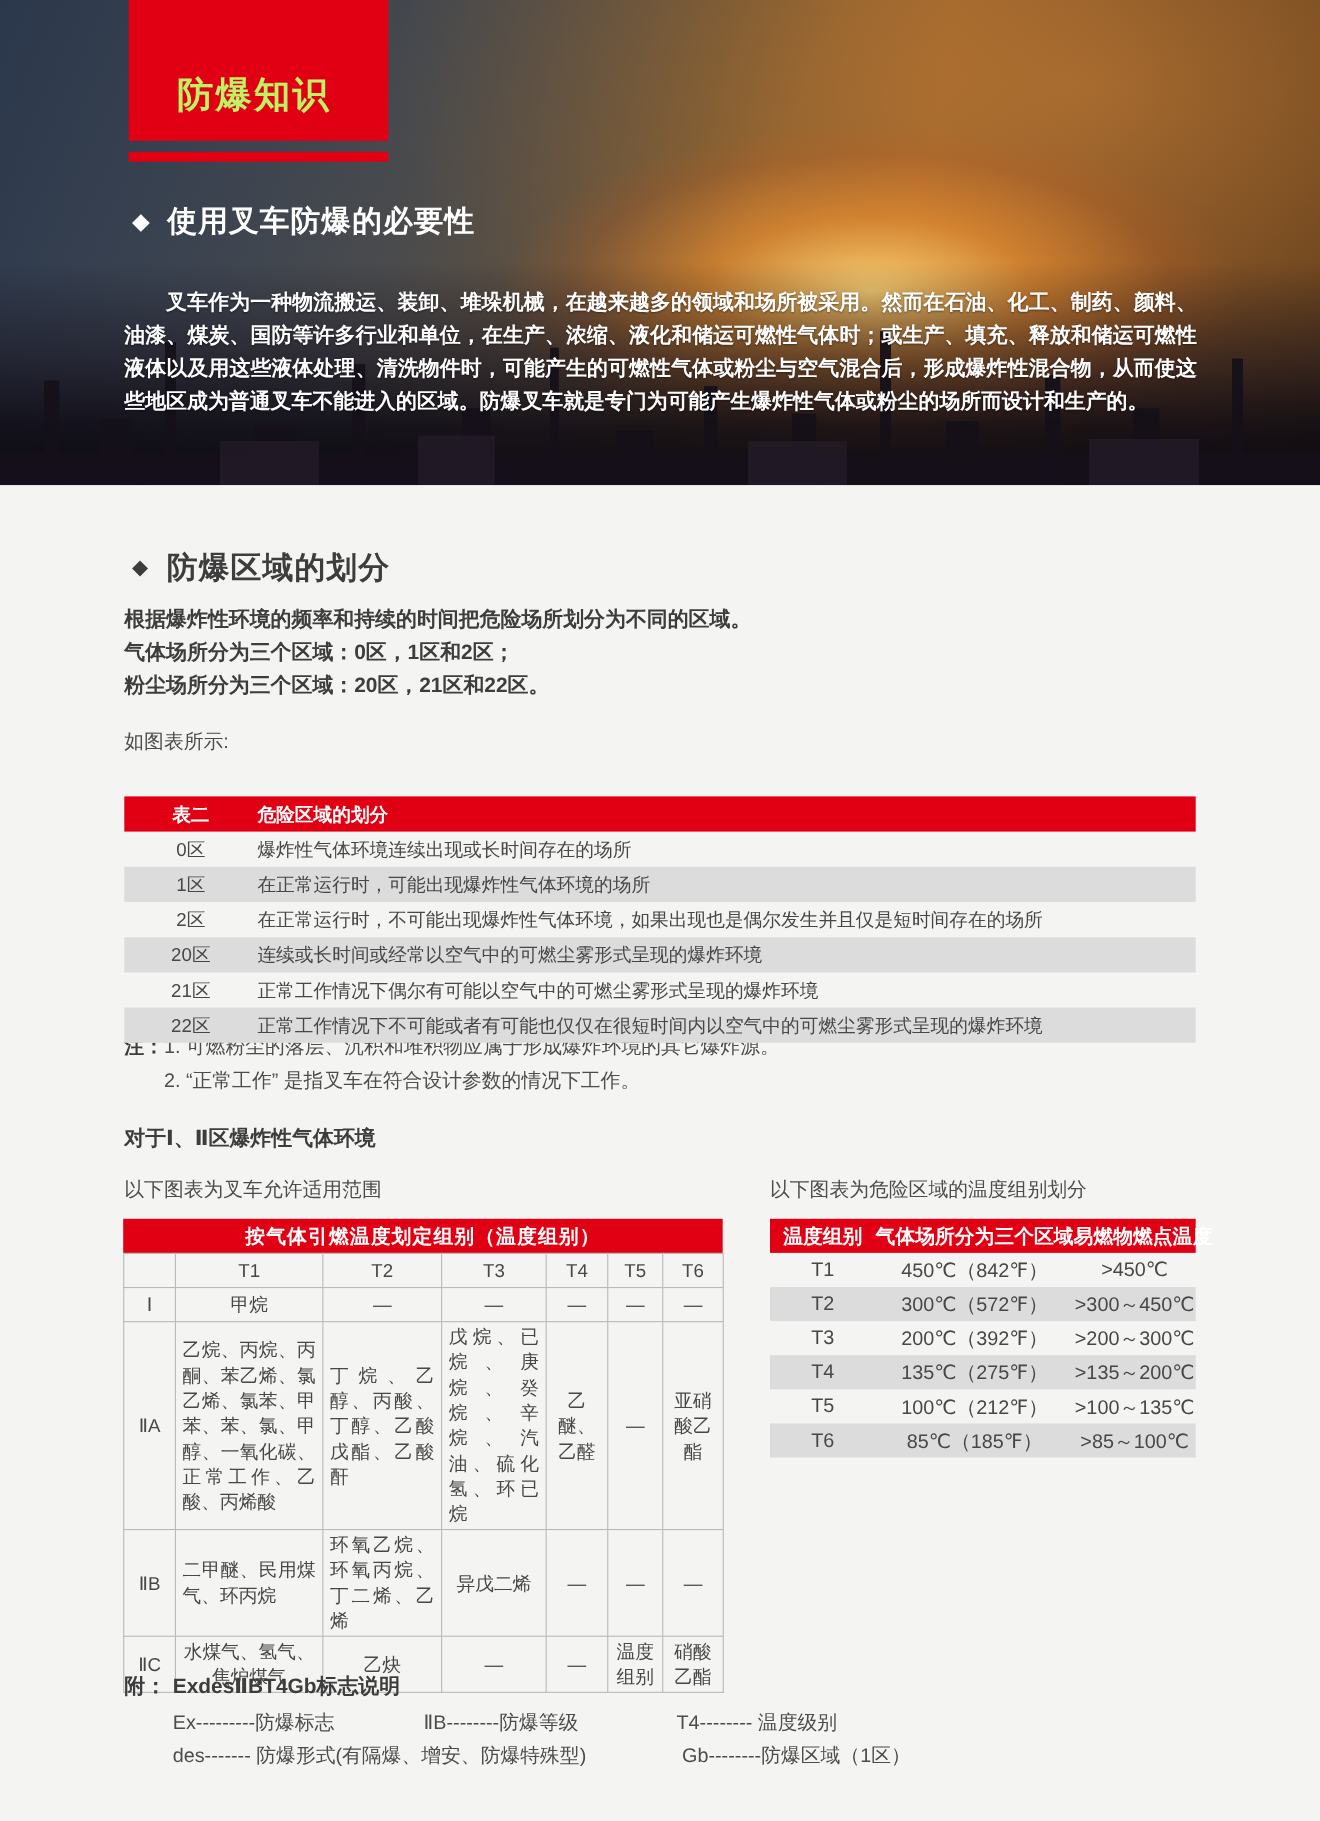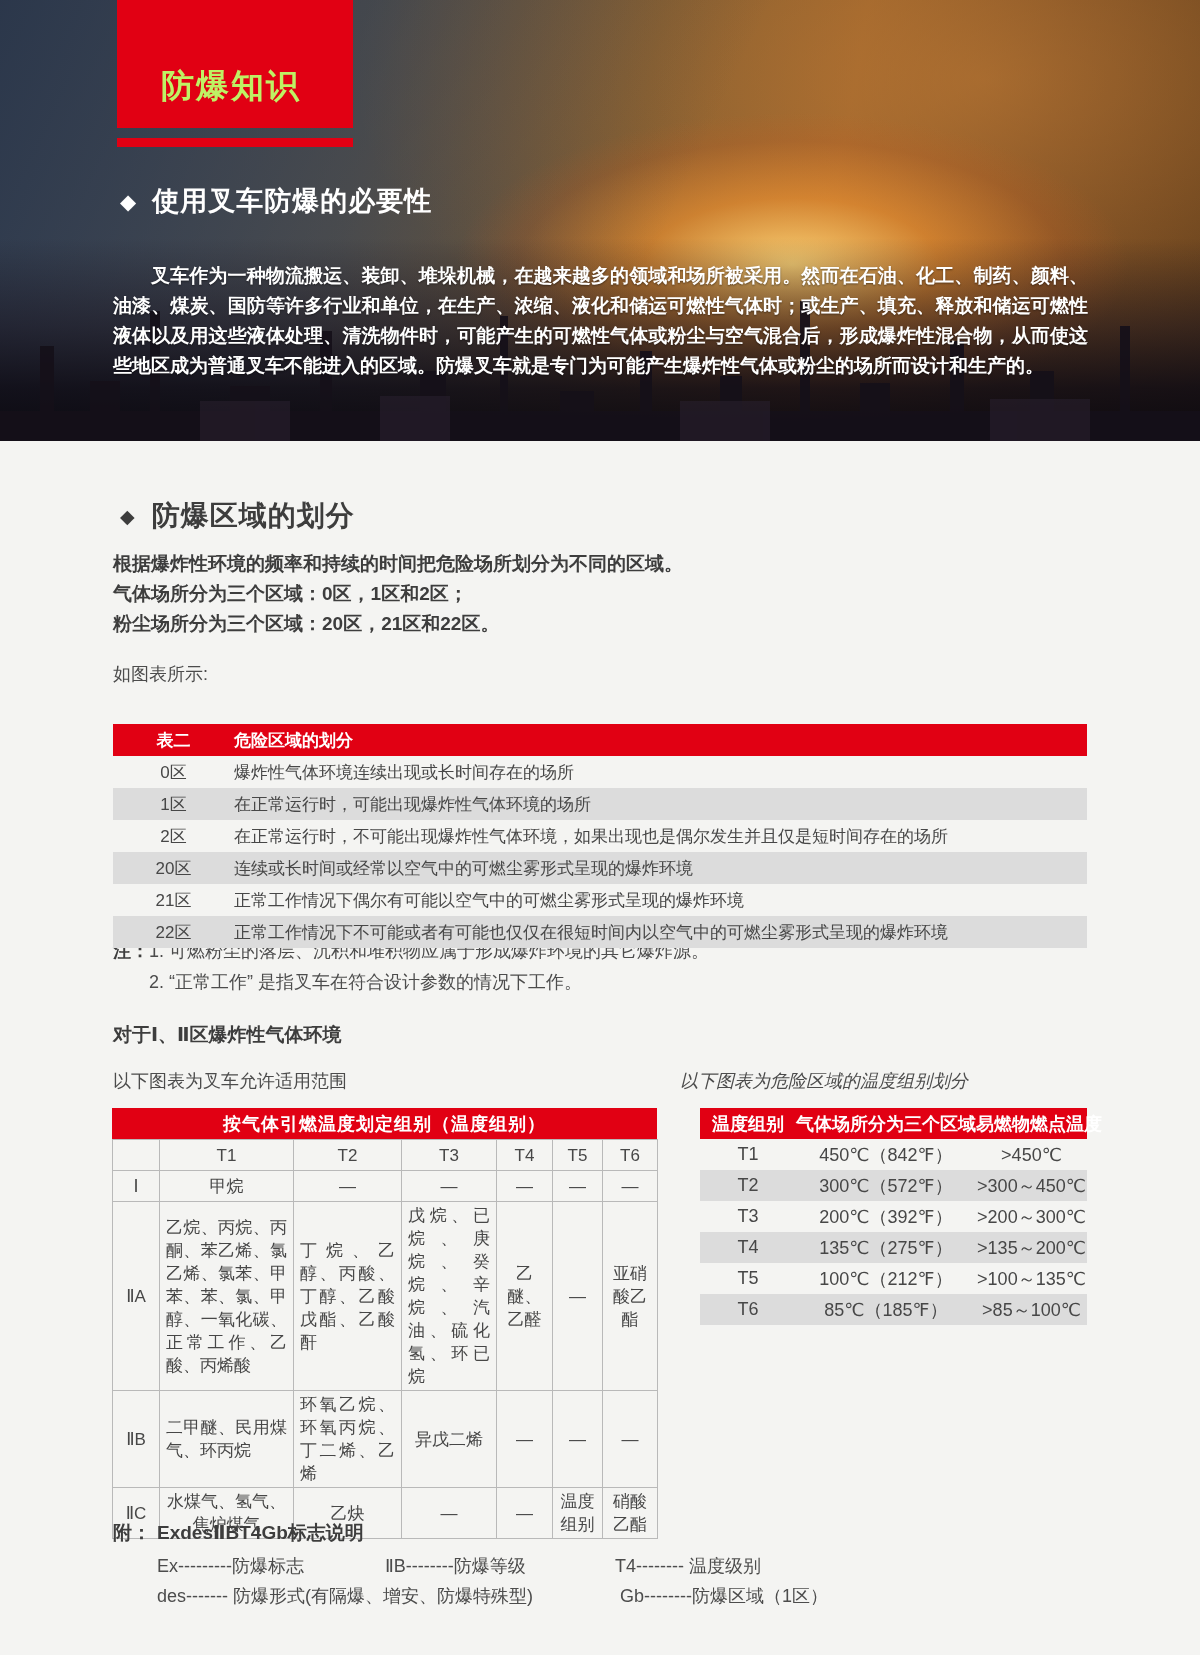--- a/index.html
+++ b/index.html
@@ -59,21 +59,21 @@
   .zt-zone{text-align:center;}
 
   .notes{position:absolute;left:113px;top:936px;font-size:18px;color:#4c4c4c;line-height:31px;}
   .notes-row{display:flex;}
   .notes-label{font-weight:bold;color:var(--text-dark);width:36px;}
   .note-2{margin-left:36px;}
 
   
   .sec3-title{position:absolute;left:113px;top:1022px;font-size:19px;font-weight:bold;color:var(--text-dark);}
   .cap-gas{left:113px;top:1071px;}
-  .cap-temp{left:680px;top:1071px;font-style:italic;}
+  .cap-temp{left:700px;top:1071px;}
 
   .gas-title{position:absolute;left:112px;top:1108px;width:545px;height:31px;background:var(--accent-red);
     color:#fff;font-weight:bold;font-size:18px;display:flex;align-items:center;justify-content:center;letter-spacing:1px;}
   table.gas-table{position:absolute;left:112px;top:1139px;border-collapse:collapse;table-layout:fixed;width:545px;
     font-size:17px;color:#474747;}
   .gas-table th,.gas-table td{border:1px solid var(--border-gray);padding:2px 6px;text-align:center;vertical-align:middle;
     font-weight:normal;line-height:23px;overflow:hidden;}
   .gas-table td.long{text-align:justify;}
 
   .temp-title{position:absolute;left:700px;top:1108px;width:387px;height:31px;background:var(--accent-red);

